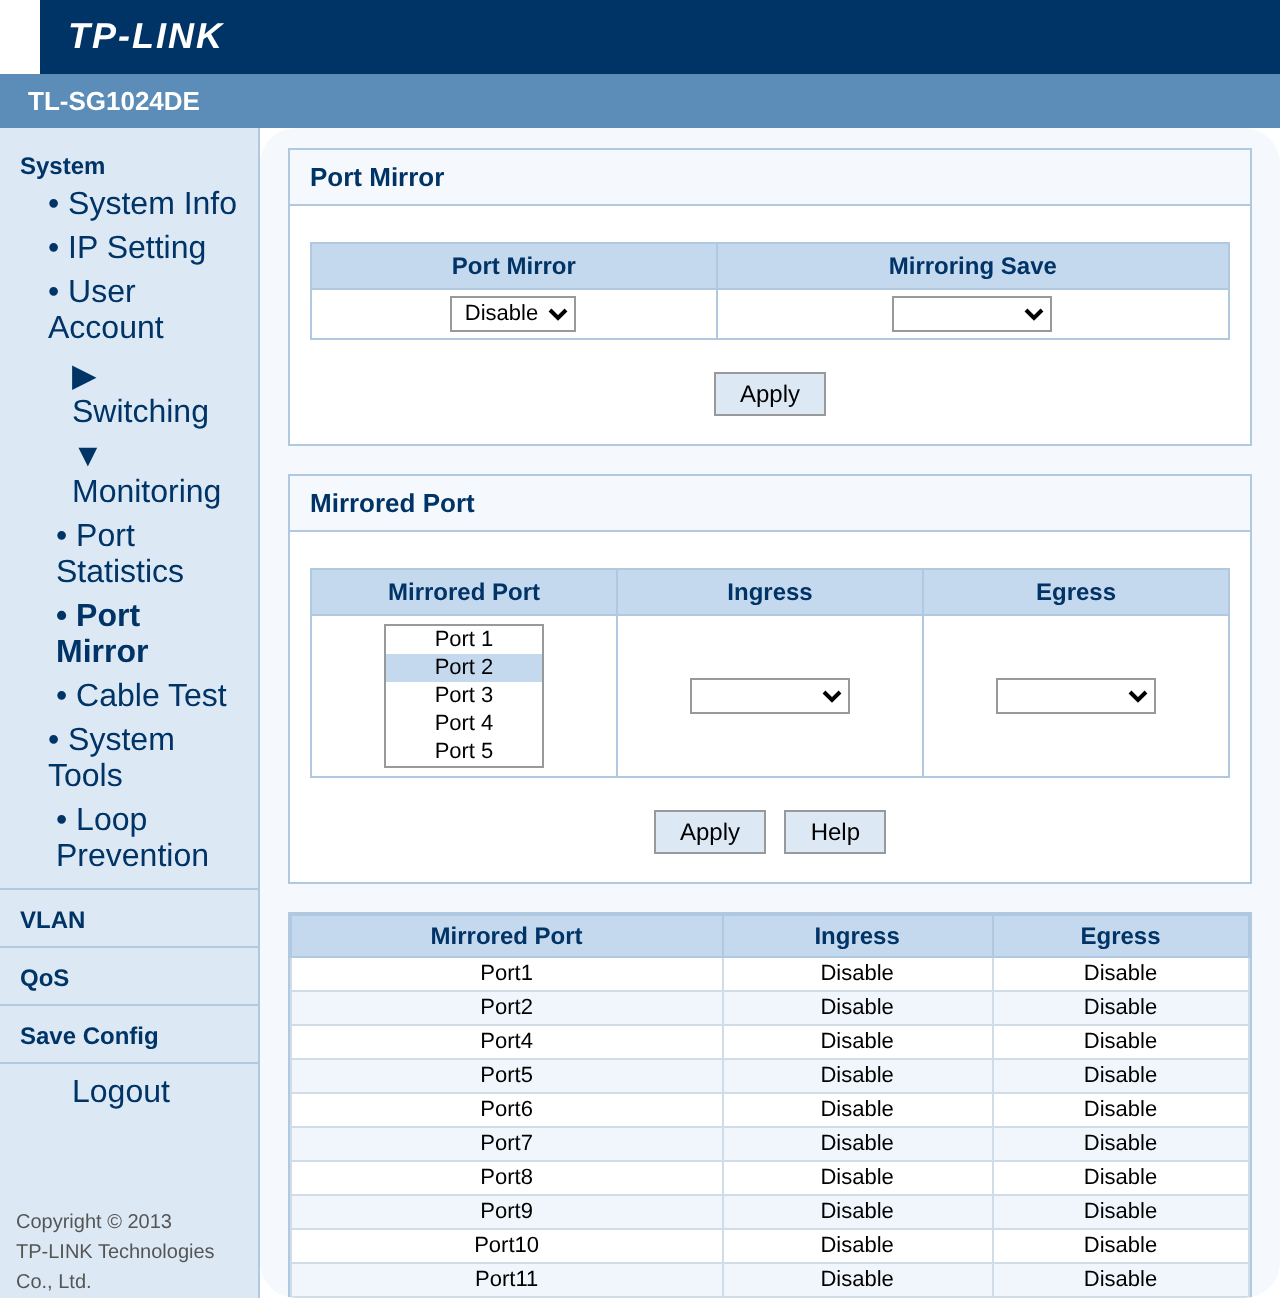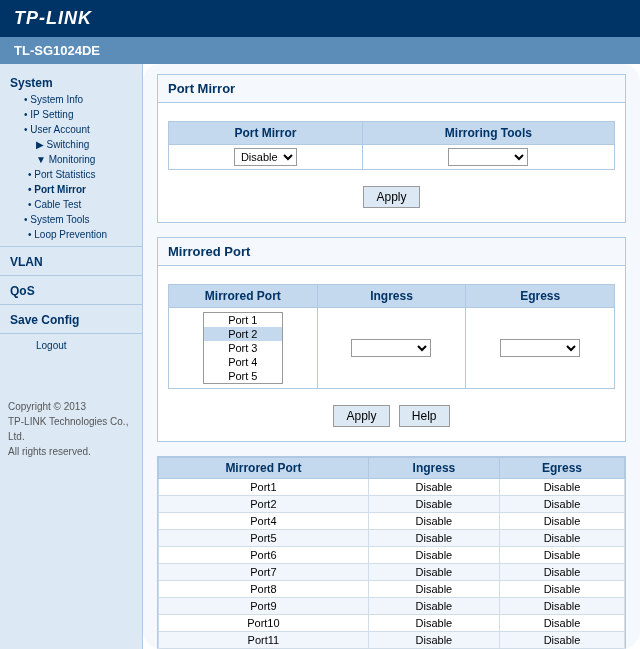--- a/index.html
+++ b/index.html
@@ -1,30 +1,30 @@
 <!DOCTYPE html>
 <html><head>
   <meta charset="utf-8">
   <style>
     * { margin: 0; padding: 0; box-sizing: border-box; }
     body { font-family: Arial, sans-serif; font-size: 12px; background: #fff; width: 640px; height: 649px; overflow: hidden; display: flex; flex-direction: column; }
 
     
-    #header { background: #003366; padding: 8px 14px; color: #fff; font-size: 18px; font-weight: bold; font-style: italic; letter-spacing: 1px; }
+    #header { background: #003366; padding: 8px 14px; color: #fff; font-size: 18px; font-weight: bold; font-style: italic; letter-spacing: 1px; margin-left: 20px; }
 
     
     #subheader { background: #5b8db8; padding: 6px 14px; color: #fff; font-size: 13px; font-weight: bold; }
 
     
     #main { display: flex; flex: 1; overflow: hidden; }
 
     
-    #sidebar { width: 143px; background: #dce9f5; border-right: 1px solid #b0c8e0; padding: 8px 0; overflow-y: auto; flex-shrink: 0; }
+    #sidebar { width: 130px; background: #dce9f5; border-right: 1px solid #b0c8e0; padding: 8px 0; overflow-y: auto; flex-shrink: 0; }
     .sidebar-section-label { color: #003366; font-weight: bold; padding: 4px 10px 2px 10px; font-size: 12px; }
-    .sidebar-item { padding: 2px 10px 2px 36px; color: #003366; cursor: pointer; font-size: 10px; }
+    .sidebar-item { padding: 2px 10px 2px 36px; color: #003366; cursor: pointer; font-size: 16px; }
     .sidebar-item.active { font-weight: bold; color: #003366; }
     .sidebar-item.sub { padding-left: 24px; }
     .sidebar-item.sub.active { font-weight: bold; }
     .sidebar-divider { border-top: 1px solid #b0c8e0; margin: 4px 0; }
 
     
     #content { flex: 1; overflow-y: auto; padding: 10px 14px; background: #f5f9fd; border-radius: 18px; }
 
     
     .section-box { border: 1px solid #b0c8e0; background: #fff; margin-bottom: 14px; }
@@ -96,21 +96,21 @@
 
   <div id="content">
 
     <div class="section-box">
       <div class="section-title">Port Mirror</div>
       <div class="inner-content">
         <table class="config-table">
           <thead>
             <tr>
               <th>Port Mirror</th>
-              <th>Mirroring Tools</th>
+              <th>Mirroring Save</th>
             </tr>
           </thead>
           <tbody>
             <tr>
               <td>
                 <select>
                   <option>Disable</option>
                   <option>Enable</option>
                 </select>
               </td>

